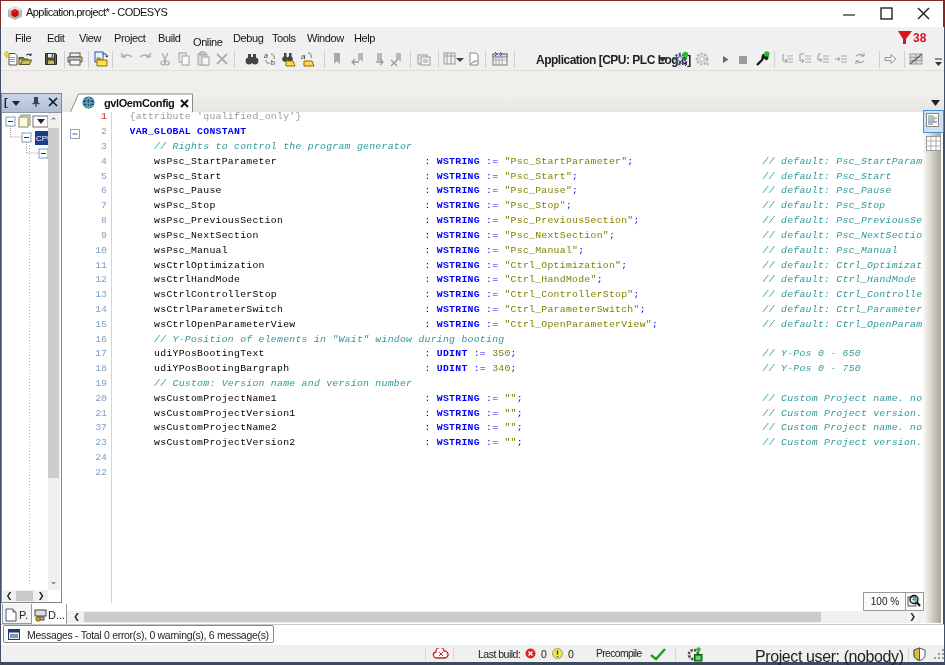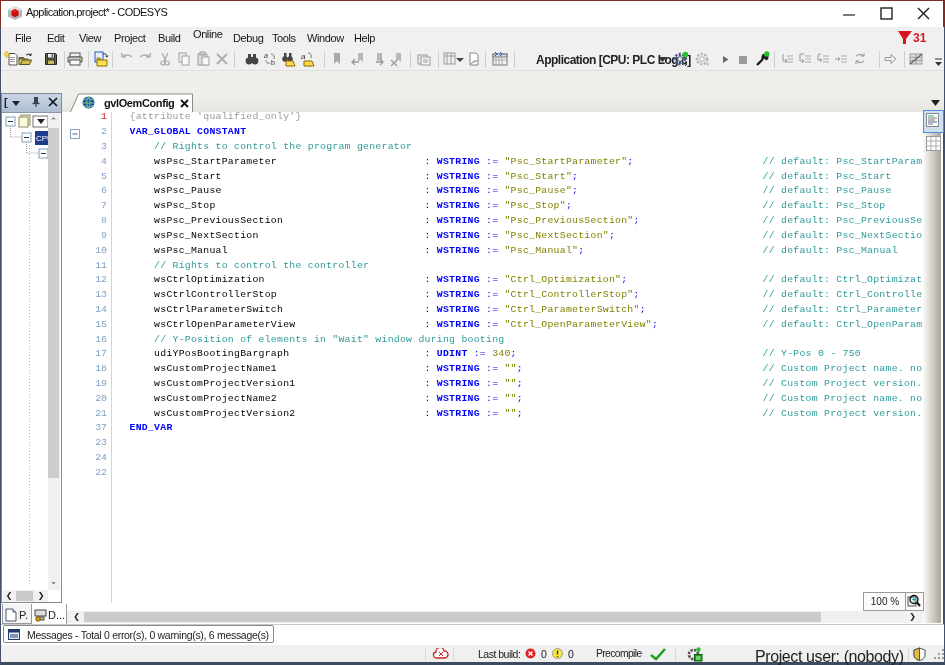--- a/index.html
+++ b/index.html
@@ -28,21 +28,21 @@
   
   #editor{left:62px;top:112px;width:861px;height:498px;background:#fff;overflow:hidden;}
   #gutsep{left:111px;top:112px;width:1px;height:491px;background:#d4d4d4;}
   .gnum{position:absolute;right:0;font-family:"Liberation Mono",monospace;font-size:9.9px;color:#82a1c5;}
   #gutter{left:62px;top:112px;width:45px;height:491px;background:#fff;}
   #code{left:129.5px;top:110.4px;width:794px;height:494px;overflow:hidden;}
   .cl{height:14.82px;line-height:14.82px;white-space:pre;font-family:"Liberation Mono",monospace;font-size:9.8px;letter-spacing:0.267px;color:#000;}
   .k{color:#0000ff;font-weight:bold;}
   .o{color:#0000ff;}
   .s{color:#808000;}
-  .c{color:#2e9a9a;}
+  .c{color:#2e9a9a;font-style:italic;}
   .at{color:#9a9a9a;}
   
   #rstrip{left:923px;top:112px;width:18px;height:511px;background:linear-gradient(90deg,#fcfbf8,#a9a69a);}
   
   #msgrow{left:1px;top:624px;width:943px;height:21px;background:#ffffff;border-top:1px solid #c8c8c8;}
   #statusrow{left:1px;top:645px;width:943px;height:17px;background:#f0f0f0;}
 </style>
 </head>
 <body>
 <div class="abs" id="topborder"></div>
@@ -67,30 +67,30 @@
   <line x1="82" y1="3" x2="93" y2="14" stroke="#222" stroke-width="1.4"></line>
   <line x1="93" y1="3" x2="82" y2="14" stroke="#222" stroke-width="1.4"></line>
 </svg>
 
 <div class="abs" id="menubar"></div>
 <div class="mi" style="left:15px;top:32px">File</div>
 <div class="mi" style="left:47px;top:32px">Edit</div>
 <div class="mi" style="left:79px;top:32px">View</div>
 <div class="mi" style="left:114px;top:32px">Project</div>
 <div class="mi" style="left:158px;top:32px">Build</div>
-<div class="mi" style="left:193px;top:28px">Online</div>
+<div class="mi" style="left:193px;top:36px">Online</div>
 <div class="mi" style="left:233px;top:32px">Debug</div>
 <div class="mi" style="left:272px;top:32px">Tools</div>
 <div class="mi" style="left:307px;top:32px">Window</div>
 <div class="mi" style="left:354px;top:32px">Help</div>
 
 <svg class="abs" style="left:897px;top:30px" width="16" height="16" viewBox="0 0 16 16">
   <polygon points="1,1 15,1 9,9 9,14 6,14 6,9" fill="#d61420"></polygon>
 </svg>
-<div class="abs" style="left:913px;top:31px;font-size:12px;font-weight:bold;color:#d61420">31</div>
+<div class="abs" style="left:913px;top:31px;font-size:12px;font-weight:bold;color:#d61420">38</div>
 
 <div class="abs" id="toolbar"></div>
 <div class="abs" id="toolbaricons" style="left:0;top:49px;width:945px;height:22px">
     <div class="tsep" style="left:63.5px"></div>
     <div class="tsep" style="left:87.6px"></div>
     <div class="tsep" style="left:111.7px"></div>
     <div class="tsep" style="left:233.6px"></div>
     <div class="tsep" style="left:323.9px"></div>
     <div class="tsep" style="left:410.2px"></div>
     <div class="tsep" style="left:438.1px"></div>
@@ -397,32 +397,33 @@
     <div class="cl"><span class="at">{attribute 'qualified_only'}</span></div>
     <div class="cl"><span class="k">VAR_GLOBAL CONSTANT</span></div>
     <div class="cl">    <span class="c">// Rights to control the program generator</span></div>
     <div class="cl">    wsPsc_StartParameter                        <span class="o">: </span><span class="k">WSTRING</span><span class="o"> := </span><span class="s">"Psc_StartParameter"</span><span class="o">;</span>                     <span class="c">// default: Psc_StartParameter</span></div>
     <div class="cl">    wsPsc_Start                                 <span class="o">: </span><span class="k">WSTRING</span><span class="o"> := </span><span class="s">"Psc_Start"</span><span class="o">;</span>                              <span class="c">// default: Psc_Start</span></div>
     <div class="cl">    wsPsc_Pause                                 <span class="o">: </span><span class="k">WSTRING</span><span class="o"> := </span><span class="s">"Psc_Pause"</span><span class="o">;</span>                              <span class="c">// default: Psc_Pause</span></div>
     <div class="cl">    wsPsc_Stop                                  <span class="o">: </span><span class="k">WSTRING</span><span class="o"> := </span><span class="s">"Psc_Stop"</span><span class="o">;</span>                               <span class="c">// default: Psc_Stop</span></div>
     <div class="cl">    wsPsc_PreviousSection                       <span class="o">: </span><span class="k">WSTRING</span><span class="o"> := </span><span class="s">"Psc_PreviousSection"</span><span class="o">;</span>                    <span class="c">// default: Psc_PreviousSection</span></div>
     <div class="cl">    wsPsc_NextSection                           <span class="o">: </span><span class="k">WSTRING</span><span class="o"> := </span><span class="s">"Psc_NextSection"</span><span class="o">;</span>                        <span class="c">// default: Psc_NextSection</span></div>
     <div class="cl">    wsPsc_Manual                                <span class="o">: </span><span class="k">WSTRING</span><span class="o"> := </span><span class="s">"Psc_Manual"</span><span class="o">;</span>                             <span class="c">// default: Psc_Manual</span></div>
-    <div class="cl">    <span class="c">// Rights to control the controller</span></div>
     <div class="cl">    wsCtrlOptimization                          <span class="o">: </span><span class="k">WSTRING</span><span class="o"> := </span><span class="s">"Ctrl_Optimization"</span><span class="o">;</span>                      <span class="c">// default: Ctrl_Optimization</span></div>
+    <div class="cl">    wsCtrlHandMode                              <span class="o">: </span><span class="k">WSTRING</span><span class="o"> := </span><span class="s">"Ctrl_HandMode"</span><span class="o">;</span>                          <span class="c">// default: Ctrl_HandMode</span></div>
     <div class="cl">    wsCtrlControllerStop                        <span class="o">: </span><span class="k">WSTRING</span><span class="o"> := </span><span class="s">"Ctrl_ControllerStop"</span><span class="o">;</span>                    <span class="c">// default: Ctrl_ControllerStop</span></div>
     <div class="cl">    wsCtrlParameterSwitch                       <span class="o">: </span><span class="k">WSTRING</span><span class="o"> := </span><span class="s">"Ctrl_ParameterSwitch"</span><span class="o">;</span>                   <span class="c">// default: Ctrl_ParameterSwitch</span></div>
     <div class="cl">    wsCtrlOpenParameterView                     <span class="o">: </span><span class="k">WSTRING</span><span class="o"> := </span><span class="s">"Ctrl_OpenParameterView"</span><span class="o">;</span>                 <span class="c">// default: Ctrl_OpenParameterView</span></div>
     <div class="cl">    <span class="c">// Y-Position of elements in "Wait" window during booting</span></div>
+    <div class="cl">    udiYPosBootingText                          <span class="o">: </span><span class="k">UDINT</span><span class="o"> := </span><span class="s">350</span><span class="o">;</span>                                        <span class="c">// Y-Pos 0 - 650</span></div>
     <div class="cl">    udiYPosBootingBargraph                      <span class="o">: </span><span class="k">UDINT</span><span class="o"> := </span><span class="s">340</span><span class="o">;</span>                                        <span class="c">// Y-Pos 0 - 750</span></div>
+    <div class="cl">    <span class="c">// Custom: Version name and version number</span></div>
     <div class="cl">    wsCustomProjectName1                        <span class="o">: </span><span class="k">WSTRING</span><span class="o"> := </span><span class="s">""</span><span class="o">;</span>                                       <span class="c">// Custom Project name. not displayed if empty</span></div>
     <div class="cl">    wsCustomProjectVersion1                     <span class="o">: </span><span class="k">WSTRING</span><span class="o"> := </span><span class="s">""</span><span class="o">;</span>                                       <span class="c">// Custom Project version. not displayed</span></div>
     <div class="cl">    wsCustomProjectName2                        <span class="o">: </span><span class="k">WSTRING</span><span class="o"> := </span><span class="s">""</span><span class="o">;</span>                                       <span class="c">// Custom Project name. not displayed if empty</span></div>
     <div class="cl">    wsCustomProjectVersion2                     <span class="o">: </span><span class="k">WSTRING</span><span class="o"> := </span><span class="s">""</span><span class="o">;</span>                                       <span class="c">// Custom Project version. not displayed</span></div>
-    <div class="cl"><span class="k">END_VAR</span></div>
   </div>
 <div class="abs" id="rstrip"></div>
 
 <div class="abs" style="left:923px;top:110px;width:19px;height:21px;background:#cfe0f5;border:1px solid #4a90d9"></div>
 <svg class="abs" style="left:926px;top:113px" width="13" height="14" viewBox="0 0 13 14">
   <rect x="0.5" y="0.5" width="12" height="13" fill="#fff" stroke="#888"></rect>
   <line x1="2" y1="3" x2="8" y2="3" stroke="#3a6"></line>
   <line x1="2" y1="5" x2="11" y2="5" stroke="#777"></line>
   <line x1="2" y1="7" x2="9" y2="7" stroke="#777"></line>
   <line x1="2" y1="9" x2="11" y2="9" stroke="#369"></line>

